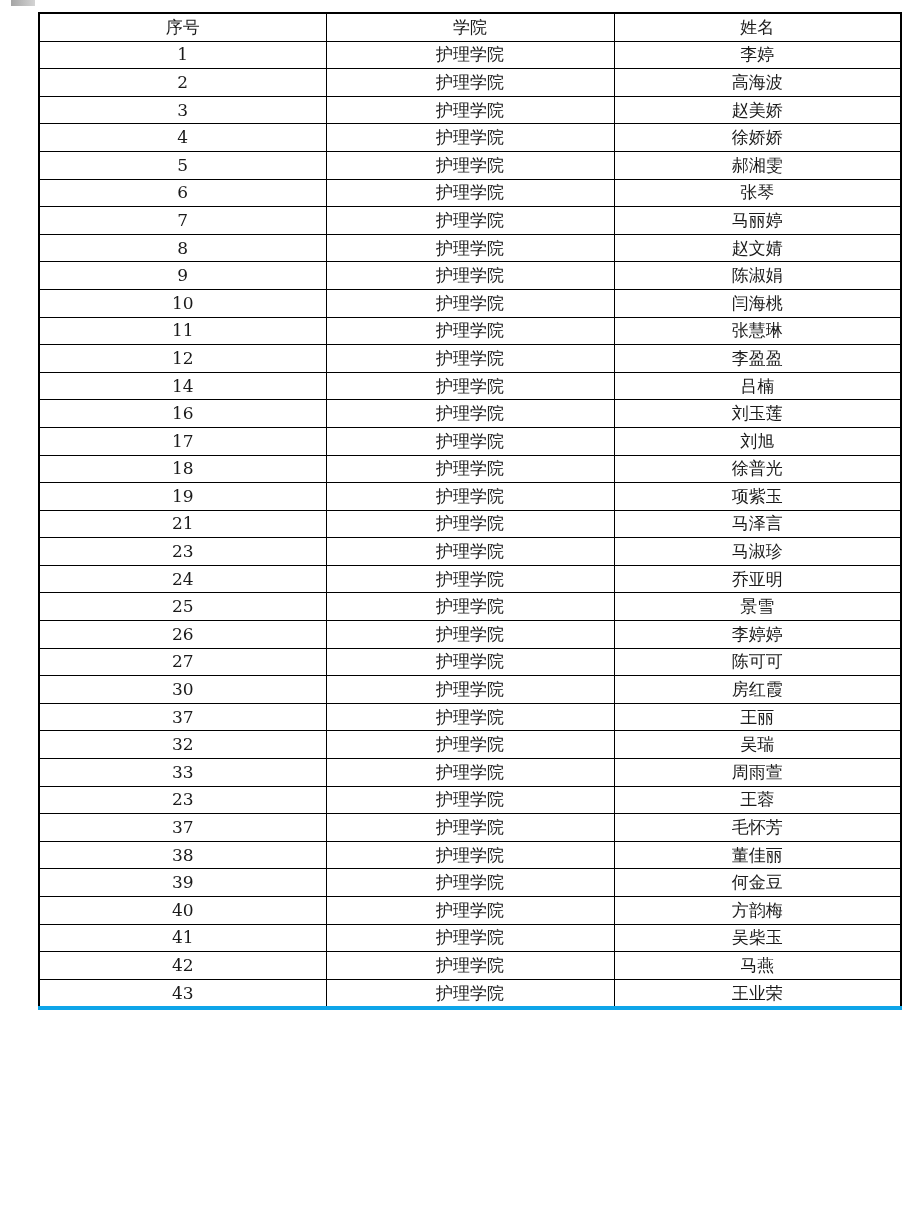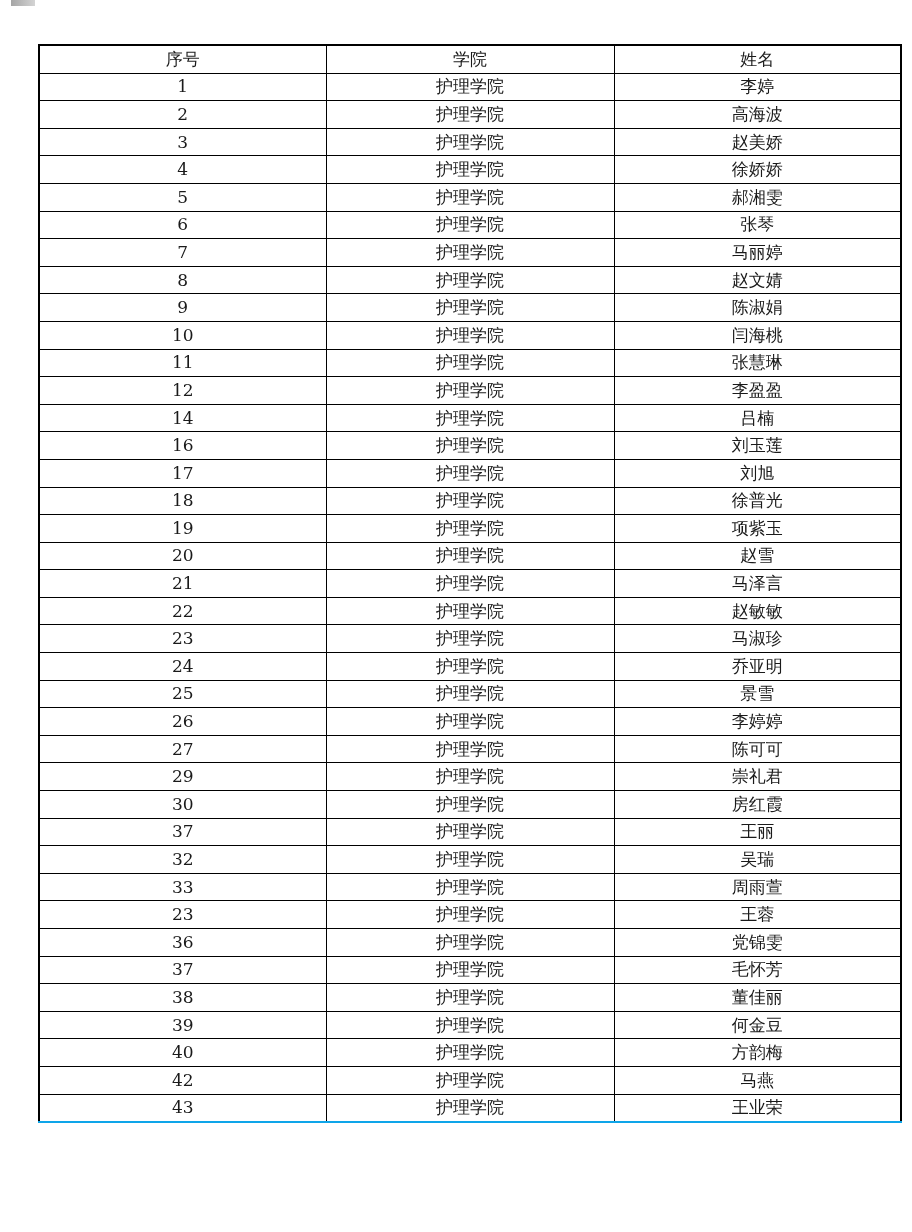--- a/index.html
+++ b/index.html
@@ -44,24 +44,23 @@
     text-align: center;
     vertical-align: middle;
     font-weight: normal;
     line-height: 1;
     overflow: hidden;
     white-space: nowrap;
   }
   
   table.roster {
     border: 2px solid #000000;
-    margin-top: 32px;
   }
   table.roster tr:last-child td {
-    border-bottom: 2px solid #0ea5e9;
+    border-bottom: 4px solid #0ea5e9;
   }
 </style>
 </head>
 <body>
 
 <div class="corner-smudge"></div>
 
 <table class="roster">
   <colgroup>
     <col class="c1">
@@ -155,35 +154,25 @@
         <td>18</td>
         <td>护理学院</td>
         <td>徐普光</td>
       </tr>
       <tr>
         <td>19</td>
         <td>护理学院</td>
         <td>项紫玉</td>
       </tr>
       <tr>
-        <td>20</td>
-        <td>护理学院</td>
-        <td>赵雪</td>
-      </tr>
-      <tr>
         <td>21</td>
         <td>护理学院</td>
         <td>马泽言</td>
       </tr>
       <tr>
-        <td>22</td>
-        <td>护理学院</td>
-        <td>赵敏敏</td>
-      </tr>
-      <tr>
         <td>23</td>
         <td>护理学院</td>
         <td>马淑珍</td>
       </tr>
       <tr>
         <td>24</td>
         <td>护理学院</td>
         <td>乔亚明</td>
       </tr>
       <tr>
@@ -195,25 +184,20 @@
         <td>26</td>
         <td>护理学院</td>
         <td>李婷婷</td>
       </tr>
       <tr>
         <td>27</td>
         <td>护理学院</td>
         <td>陈可可</td>
       </tr>
       <tr>
-        <td>29</td>
-        <td>护理学院</td>
-        <td>崇礼君</td>
-      </tr>
-      <tr>
         <td>30</td>
         <td>护理学院</td>
         <td>房红霞</td>
       </tr>
       <tr>
         <td>37</td>
         <td>护理学院</td>
         <td>王丽</td>
       </tr>
       <tr>
@@ -225,43 +209,43 @@
         <td>33</td>
         <td>护理学院</td>
         <td>周雨萱</td>
       </tr>
       <tr>
         <td>23</td>
         <td>护理学院</td>
         <td>王蓉</td>
       </tr>
       <tr>
-        <td>36</td>
-        <td>护理学院</td>
-        <td>党锦雯</td>
-      </tr>
-      <tr>
         <td>37</td>
         <td>护理学院</td>
         <td>毛怀芳</td>
       </tr>
       <tr>
         <td>38</td>
         <td>护理学院</td>
         <td>董佳丽</td>
       </tr>
       <tr>
         <td>39</td>
         <td>护理学院</td>
         <td>何金豆</td>
       </tr>
       <tr>
         <td>40</td>
         <td>护理学院</td>
         <td>方韵梅</td>
+      </tr>
+      <tr>
+        <td>41</td>
+        <td>护理学院</td>
+        <td>吴柴玉</td>
       </tr>
       <tr>
         <td>42</td>
         <td>护理学院</td>
         <td>马燕</td>
       </tr>
       <tr>
         <td>43</td>
         <td>护理学院</td>
         <td>王业荣</td>

